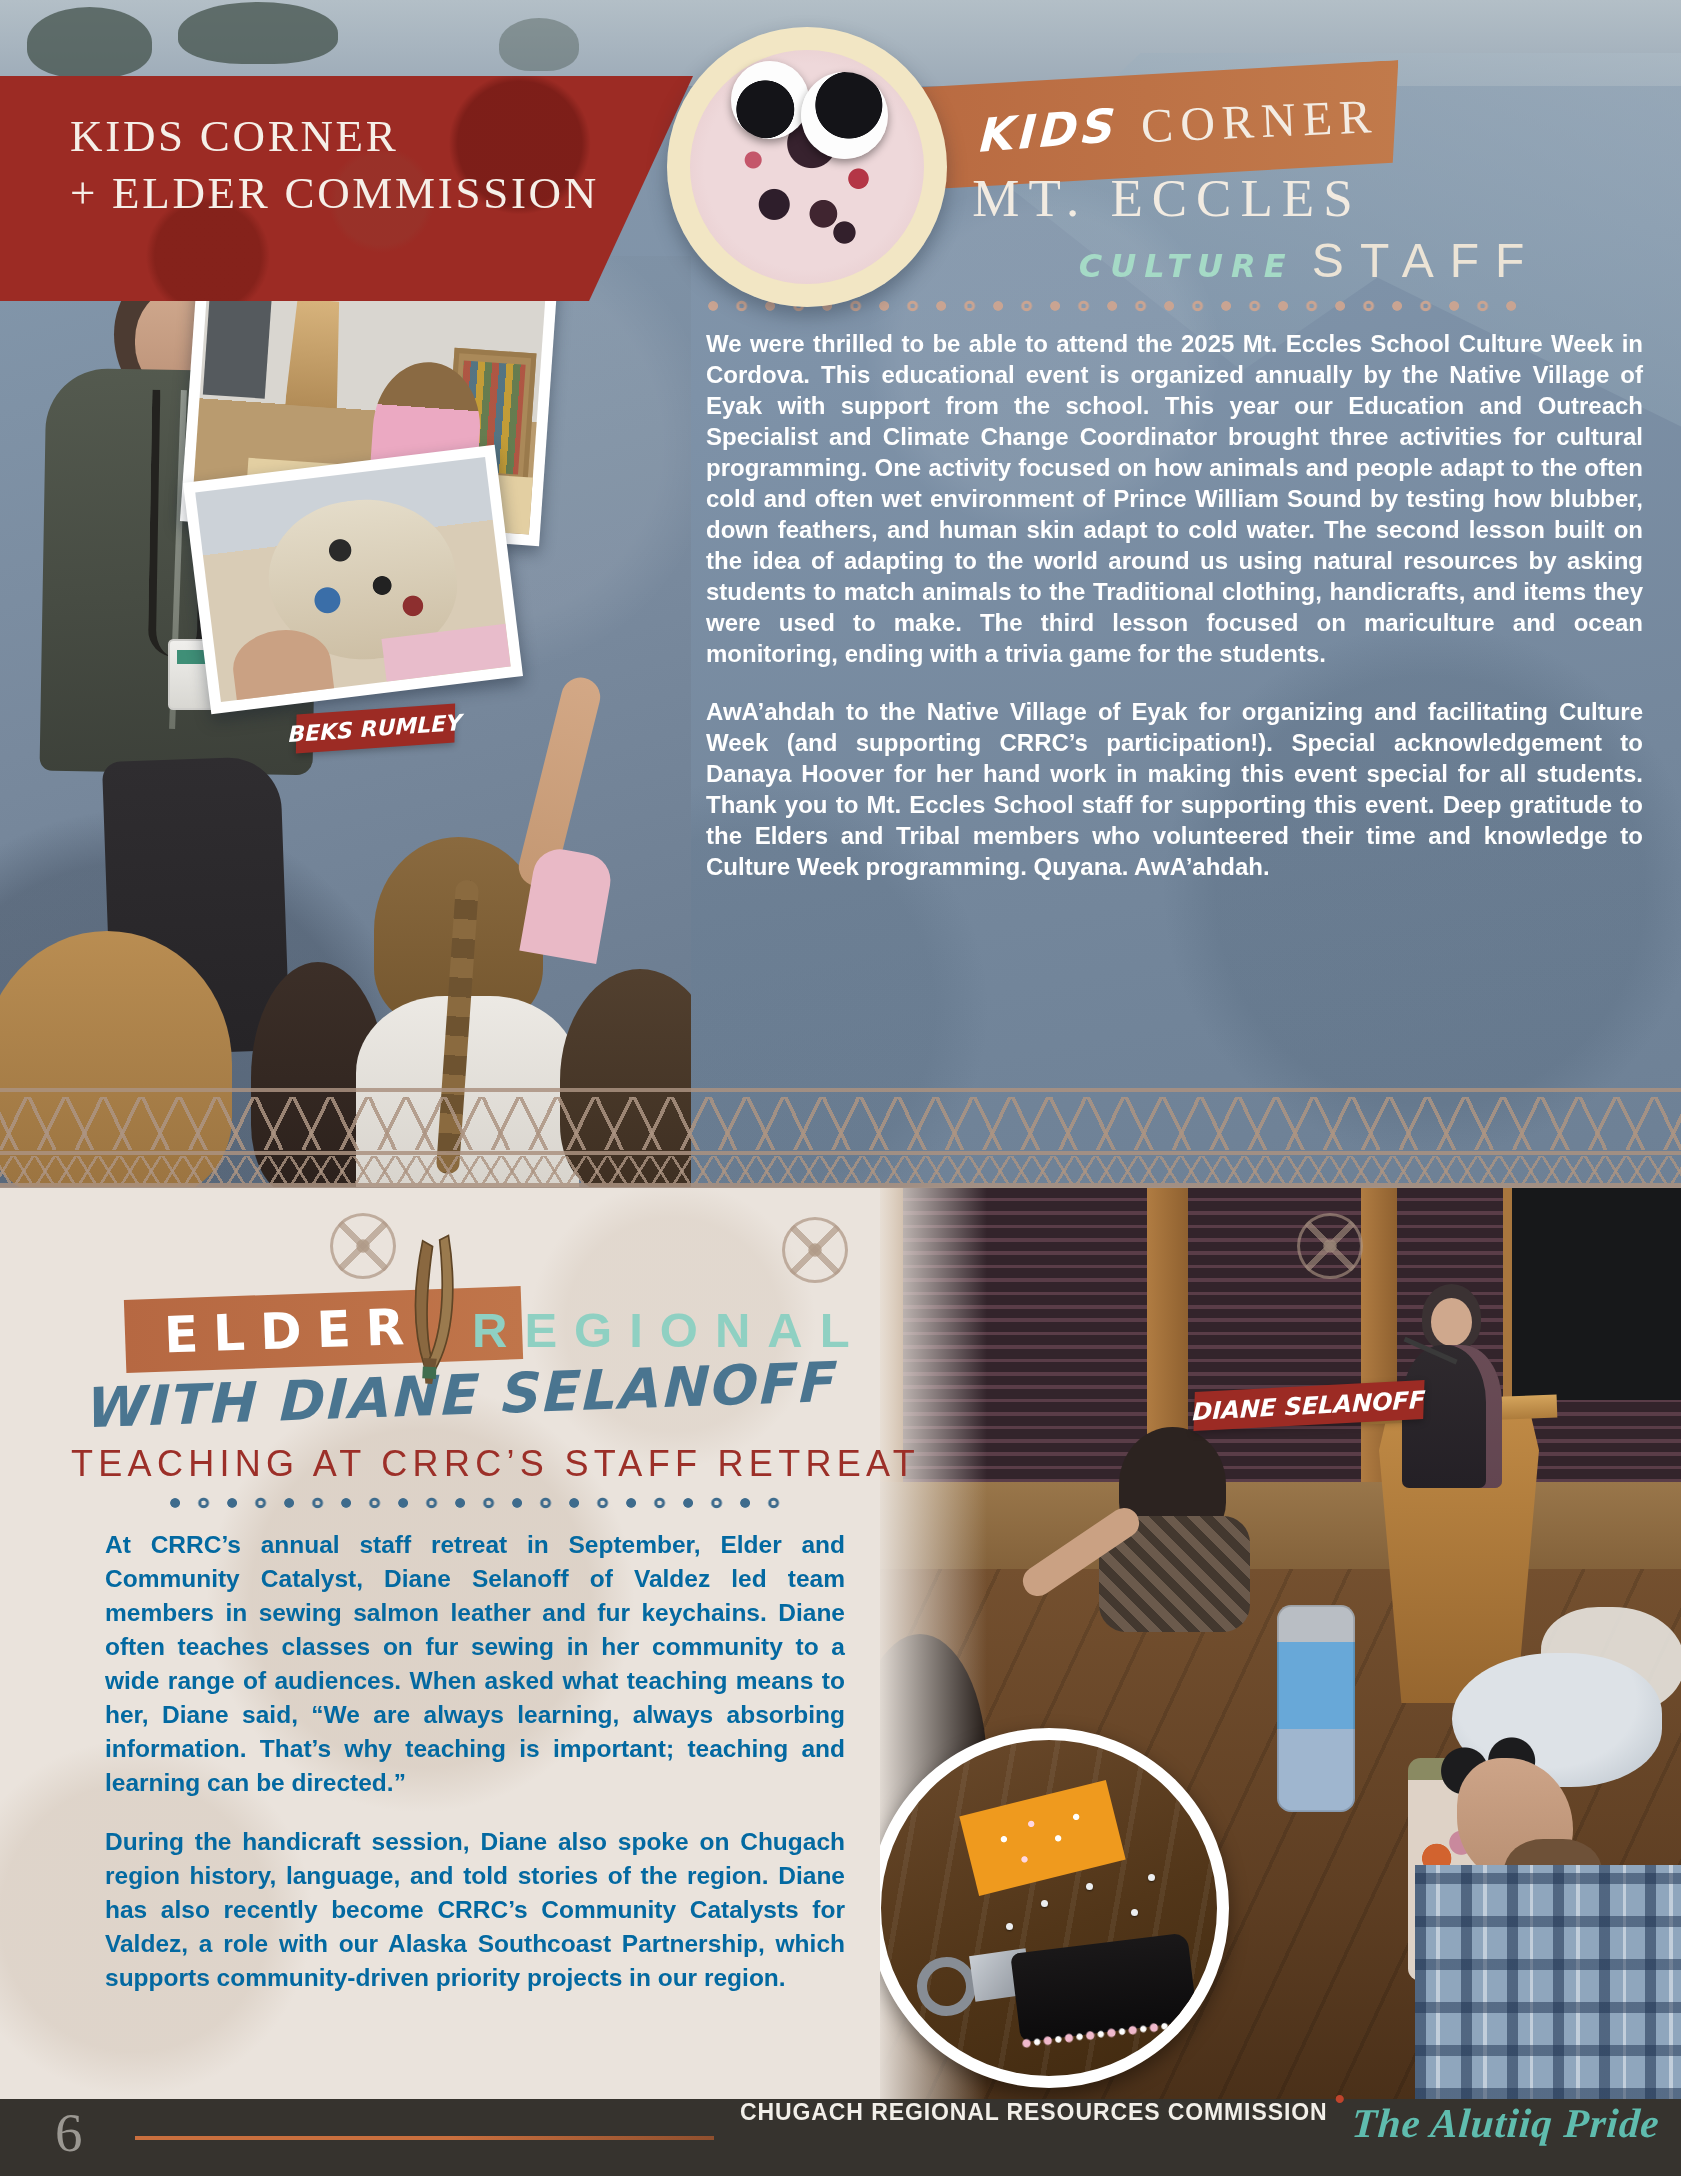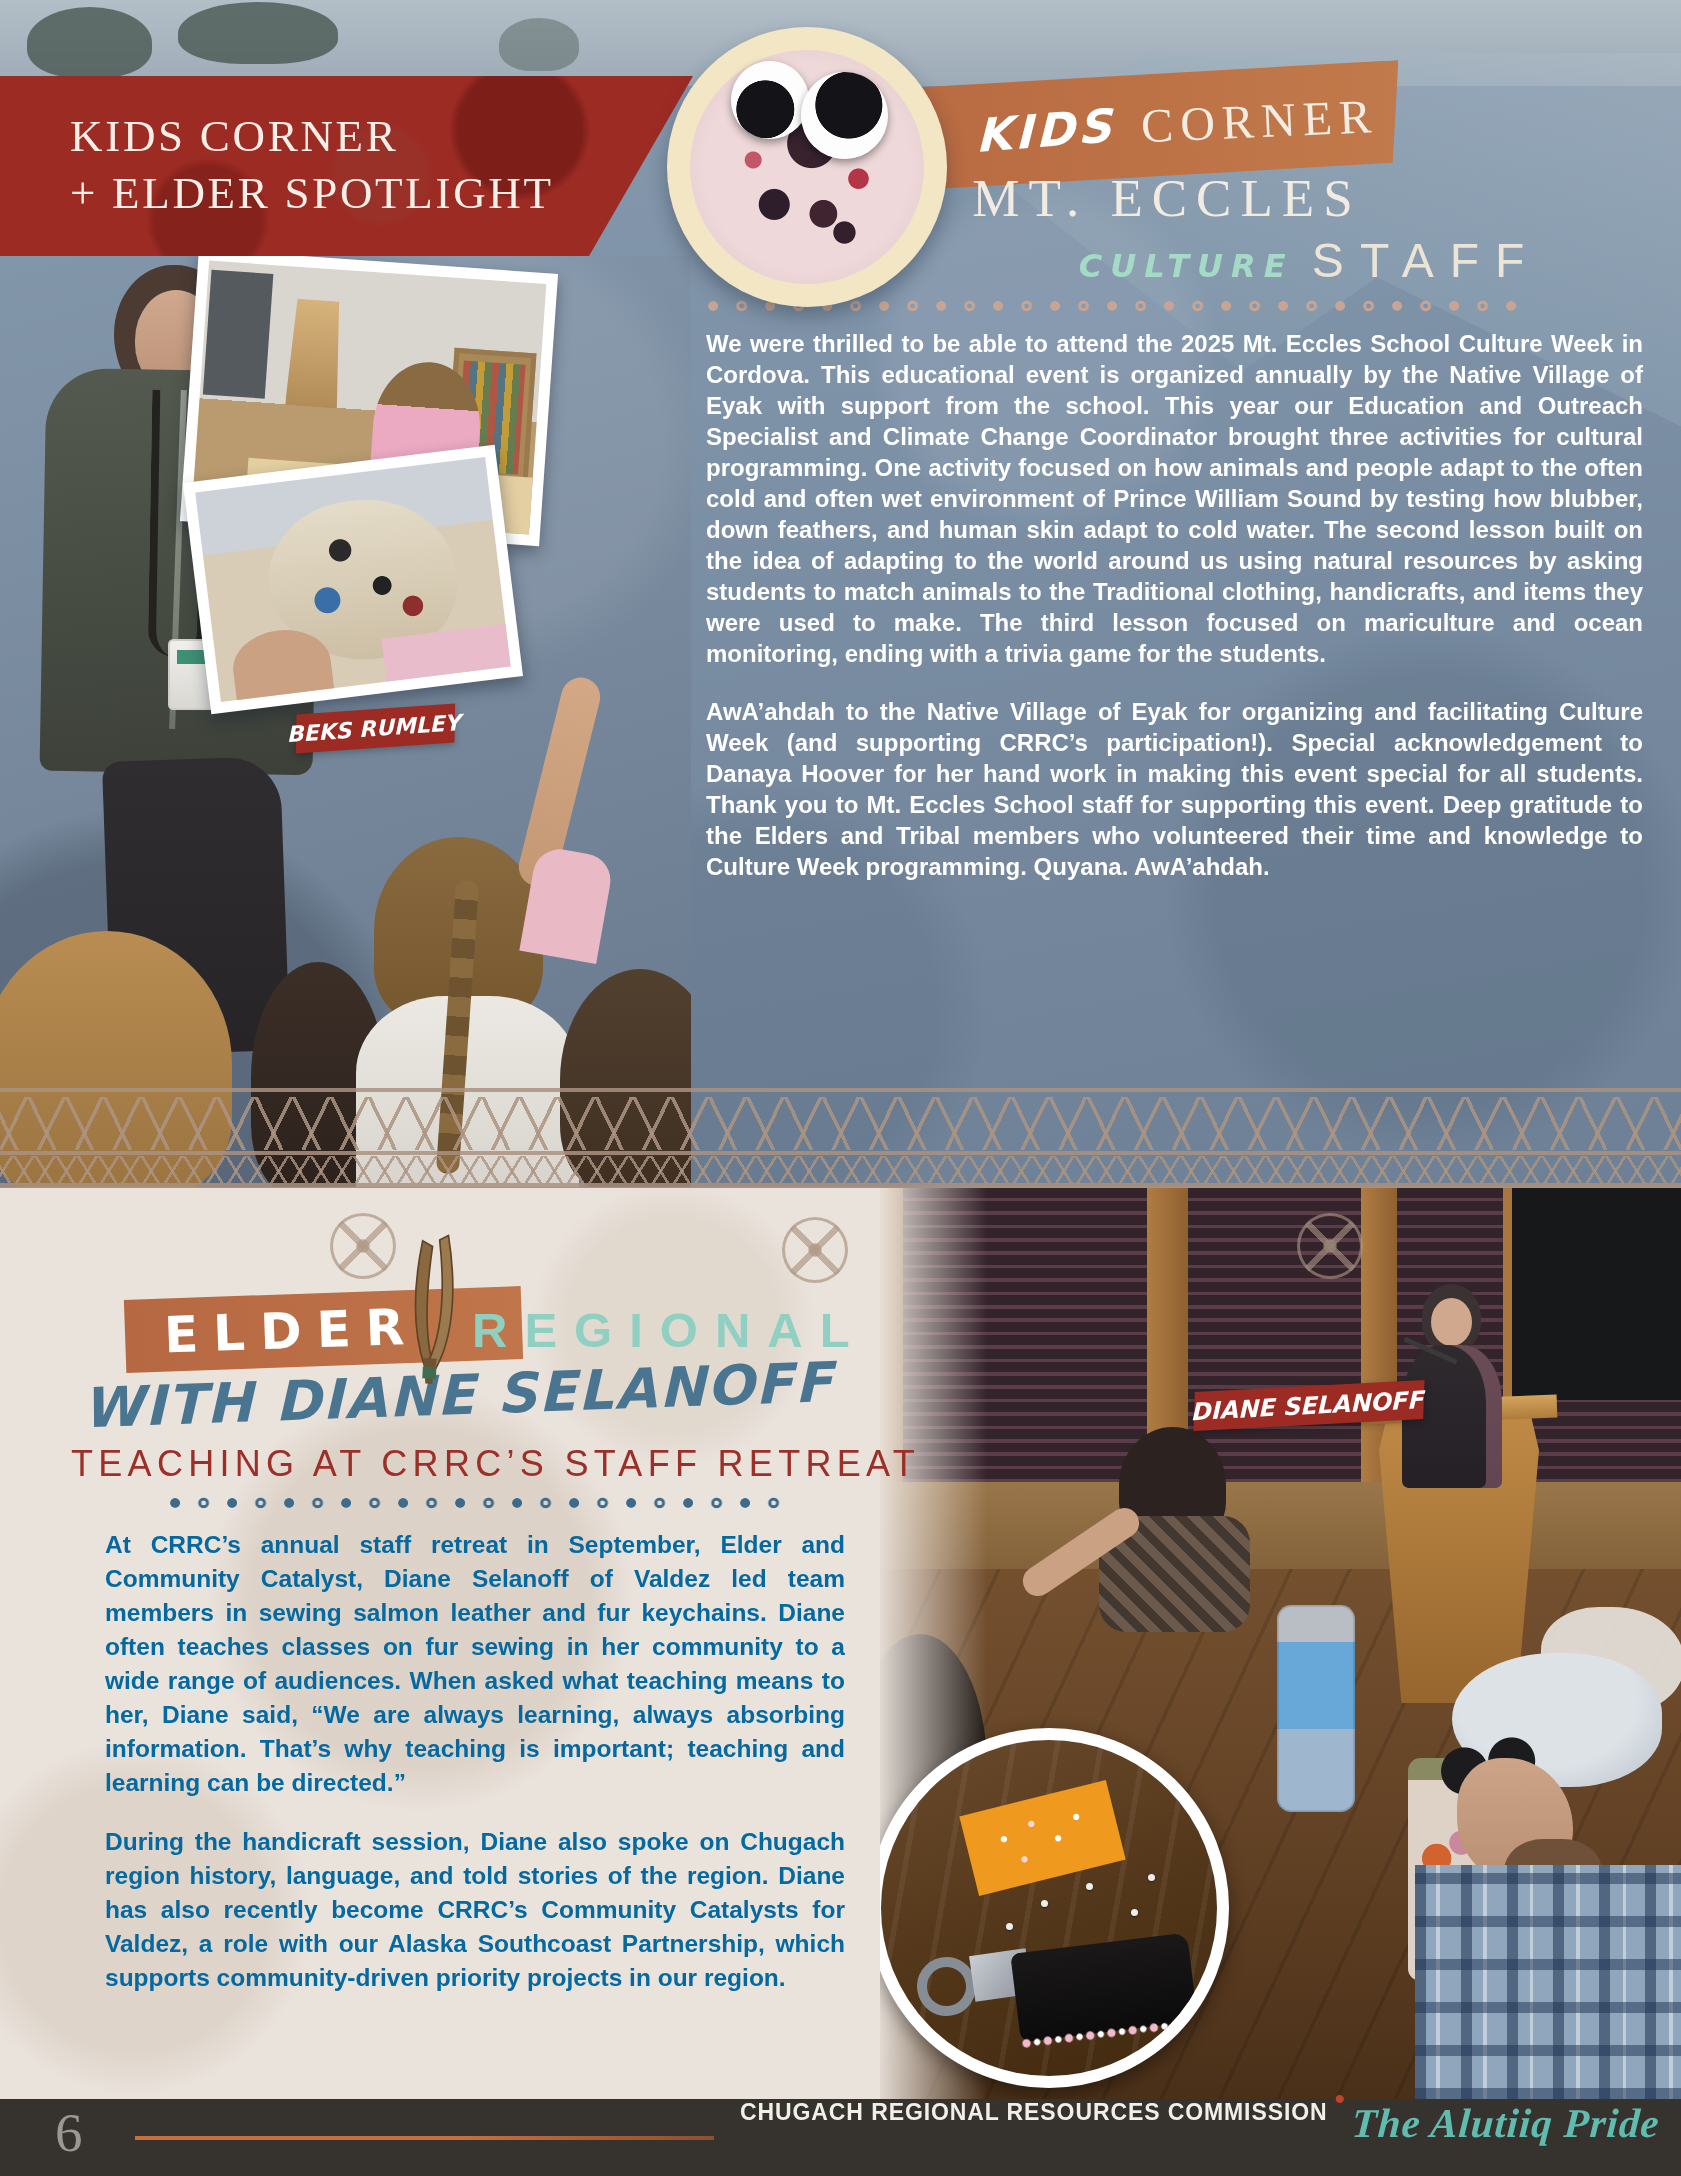--- a/index.html
+++ b/index.html
@@ -18,21 +18,21 @@
     background:linear-gradient(200deg,#aebdc8 0%,#8ea3b4 60%,transparent 100%);
     clip-path:polygon(20% 0,100% 0,100% 100%,55% 60%,35% 85%,0 35%); }
   .top-texture { position:absolute; inset:0; pointer-events:none;
     background:
       radial-gradient(circle at 18% 42%, rgba(60,80,100,.18) 0 160px, transparent 196px),
       radial-gradient(circle at 62% 30%, rgba(255,255,255,.07) 0 143px, transparent 178px),
       radial-gradient(circle at 85% 75%, rgba(50,70,90,.15) 0 214px, transparent 267px),
       radial-gradient(circle at 45% 85%, rgba(50,70,90,.12) 0 178px, transparent 232px); }
 
   
-  .red-banner { position:absolute; left:0; top:76px; width:693px; height:180px; z-index:6;
+  .red-banner { position:absolute; left:0; top:76px; width:693px; height:225px; z-index:6;
     background:#9c2b24; clip-path:polygon(0 0,100% 0,85% 100%,0 100%);
     background-image:
       radial-gradient(circle at 75% 30%, rgba(100,20,16,.55) 0 62px, transparent 71px),
       radial-gradient(circle at 30% 80%, rgba(110,25,18,.5) 0 53px, transparent 62px),
       radial-gradient(circle at 55% 55%, rgba(150,55,45,.5) 0 45px, transparent 53px);
     padding:32px 0 0 70px; }
   .red-banner .hline { font-family:"Liberation Serif", serif; font-weight:400; color:#f5efe8;
     font-size:45px; letter-spacing:2.7px; line-height:57px; white-space:nowrap; }
 
   
@@ -383,21 +383,21 @@
       <div class="arm-sleeve"></div>
       <div class="kid kid4"></div>
 
       <div class="caption-tag tag-beks">
         <span>BEKS RUMLEY</span>
       </div>
     </div>
 
     <div class="red-banner">
       <div class="hline">KIDS CORNER</div>
-      <div class="hline">+ ELDER SPOTLIGHT</div>
+      <div class="hline">+ ELDER COMMISSION</div>
     </div>
 
     <div class="orange-banner">
       <span class="kicker-script">KIDS</span>
       <span class="kicker-serif">CORNER</span>
     </div>
 
     <div class="yogurt">
       <div class="yogurt-inner"></div>
       <div class="eye eye-l"></div>

